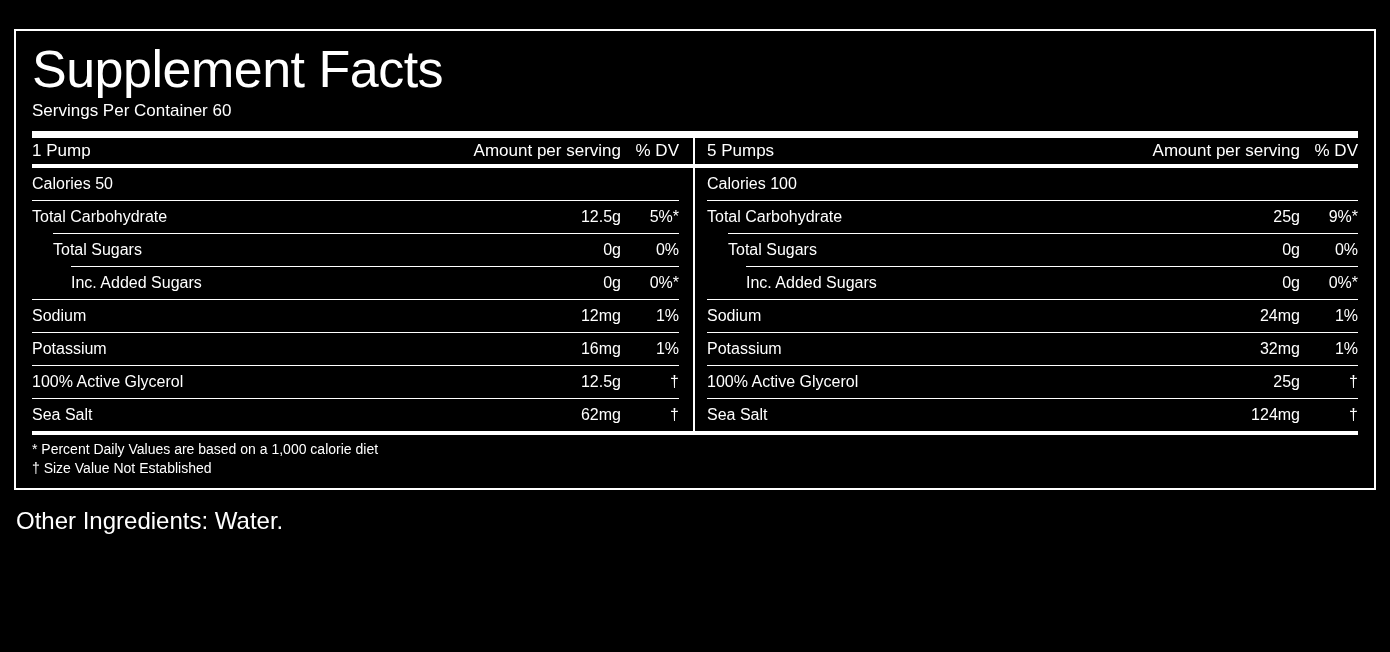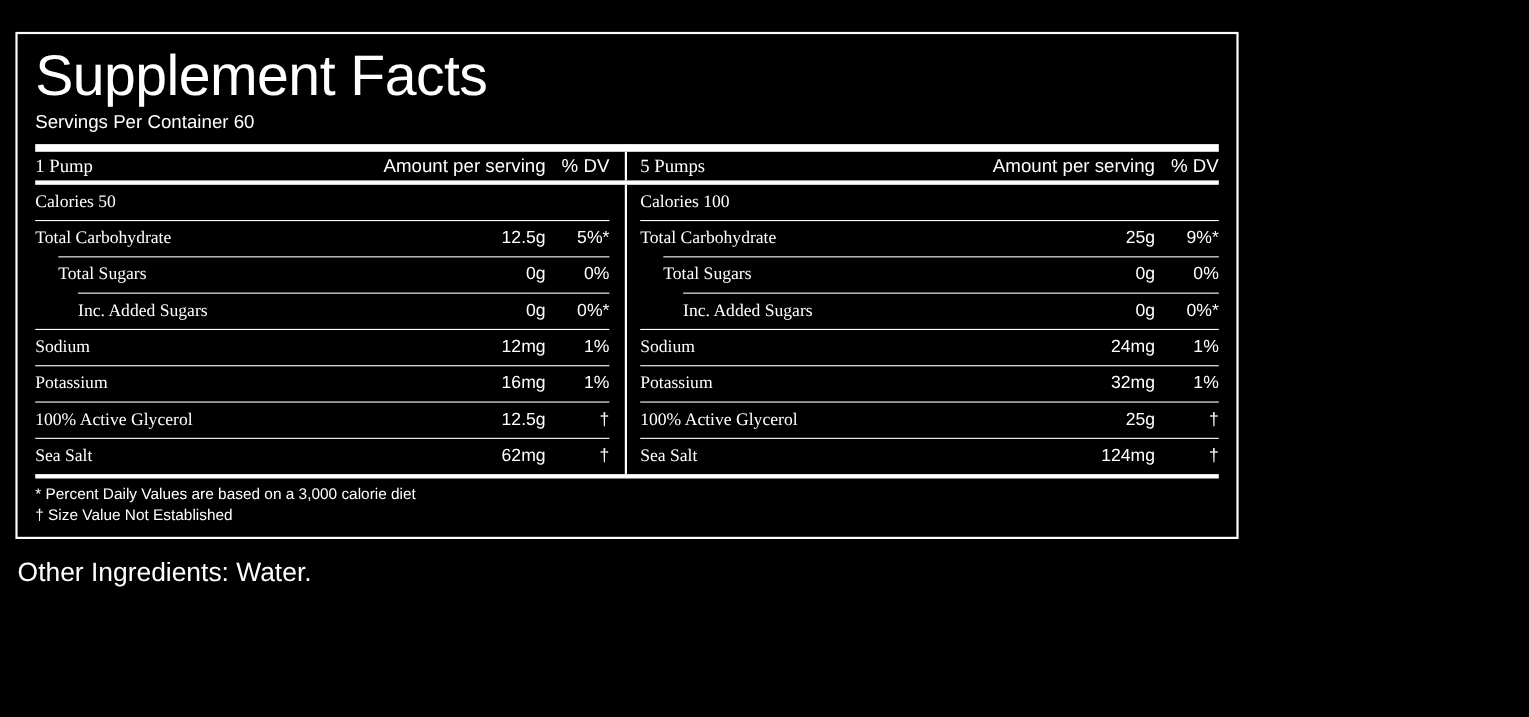--- a/index.html
+++ b/index.html
@@ -27,21 +27,21 @@
     font-weight: bold;
     letter-spacing: -0.5px;
     padding-top: 36px;
     padding-left: 2px;
     line-height: 1.0;
   }
   .panel {
     margin-top: 29px;
     border: 2px solid #ffffff;
     box-sizing: border-box;
-    width: 1112px;
+    width: 1362px;
     padding: 8px 16px 10px 16px;
   }
   .panel-title {
     font-size: 52px;
     font-weight: normal;
     line-height: 1.05;
     letter-spacing: -0.5px;
     margin: 3px 0 0 0;
   }
   .serving-line {
@@ -85,21 +85,20 @@
   }
   .nut-row {
     padding: 8px 0 8px 0;
     font-size: 16px;
     align-items: center;
   }
   .cell-name {
     flex: 1 1 auto;
     text-align: left;
     white-space: nowrap;
-    font-family: Liberation Serif, serif;
   }
   .cell-amt {
     flex: 0 0 auto;
     text-align: right;
     min-width: 86px;
   }
   .cell-dv {
     flex: 0 0 auto;
     text-align: right;
     min-width: 58px;
@@ -266,21 +265,21 @@
           <span class="cell-amt">124mg</span>
           <span class="cell-dv">†</span>
         </div>
       </div>
 
     </div>
 
     <div class="rule-med"></div>
 
     <div class="footnotes">
-      <div>* Percent Daily Values are based on a 3,000 calorie diet</div>
+      <div>* Percent Daily Values are based on a 1,000 calorie diet</div>
       <div>† Size Value Not Established</div>
     </div>
 
   </div>
 
   <div class="other-ingredients">Other Ingredients: Water.</div>
 
 </div>
 
 </body></html>

